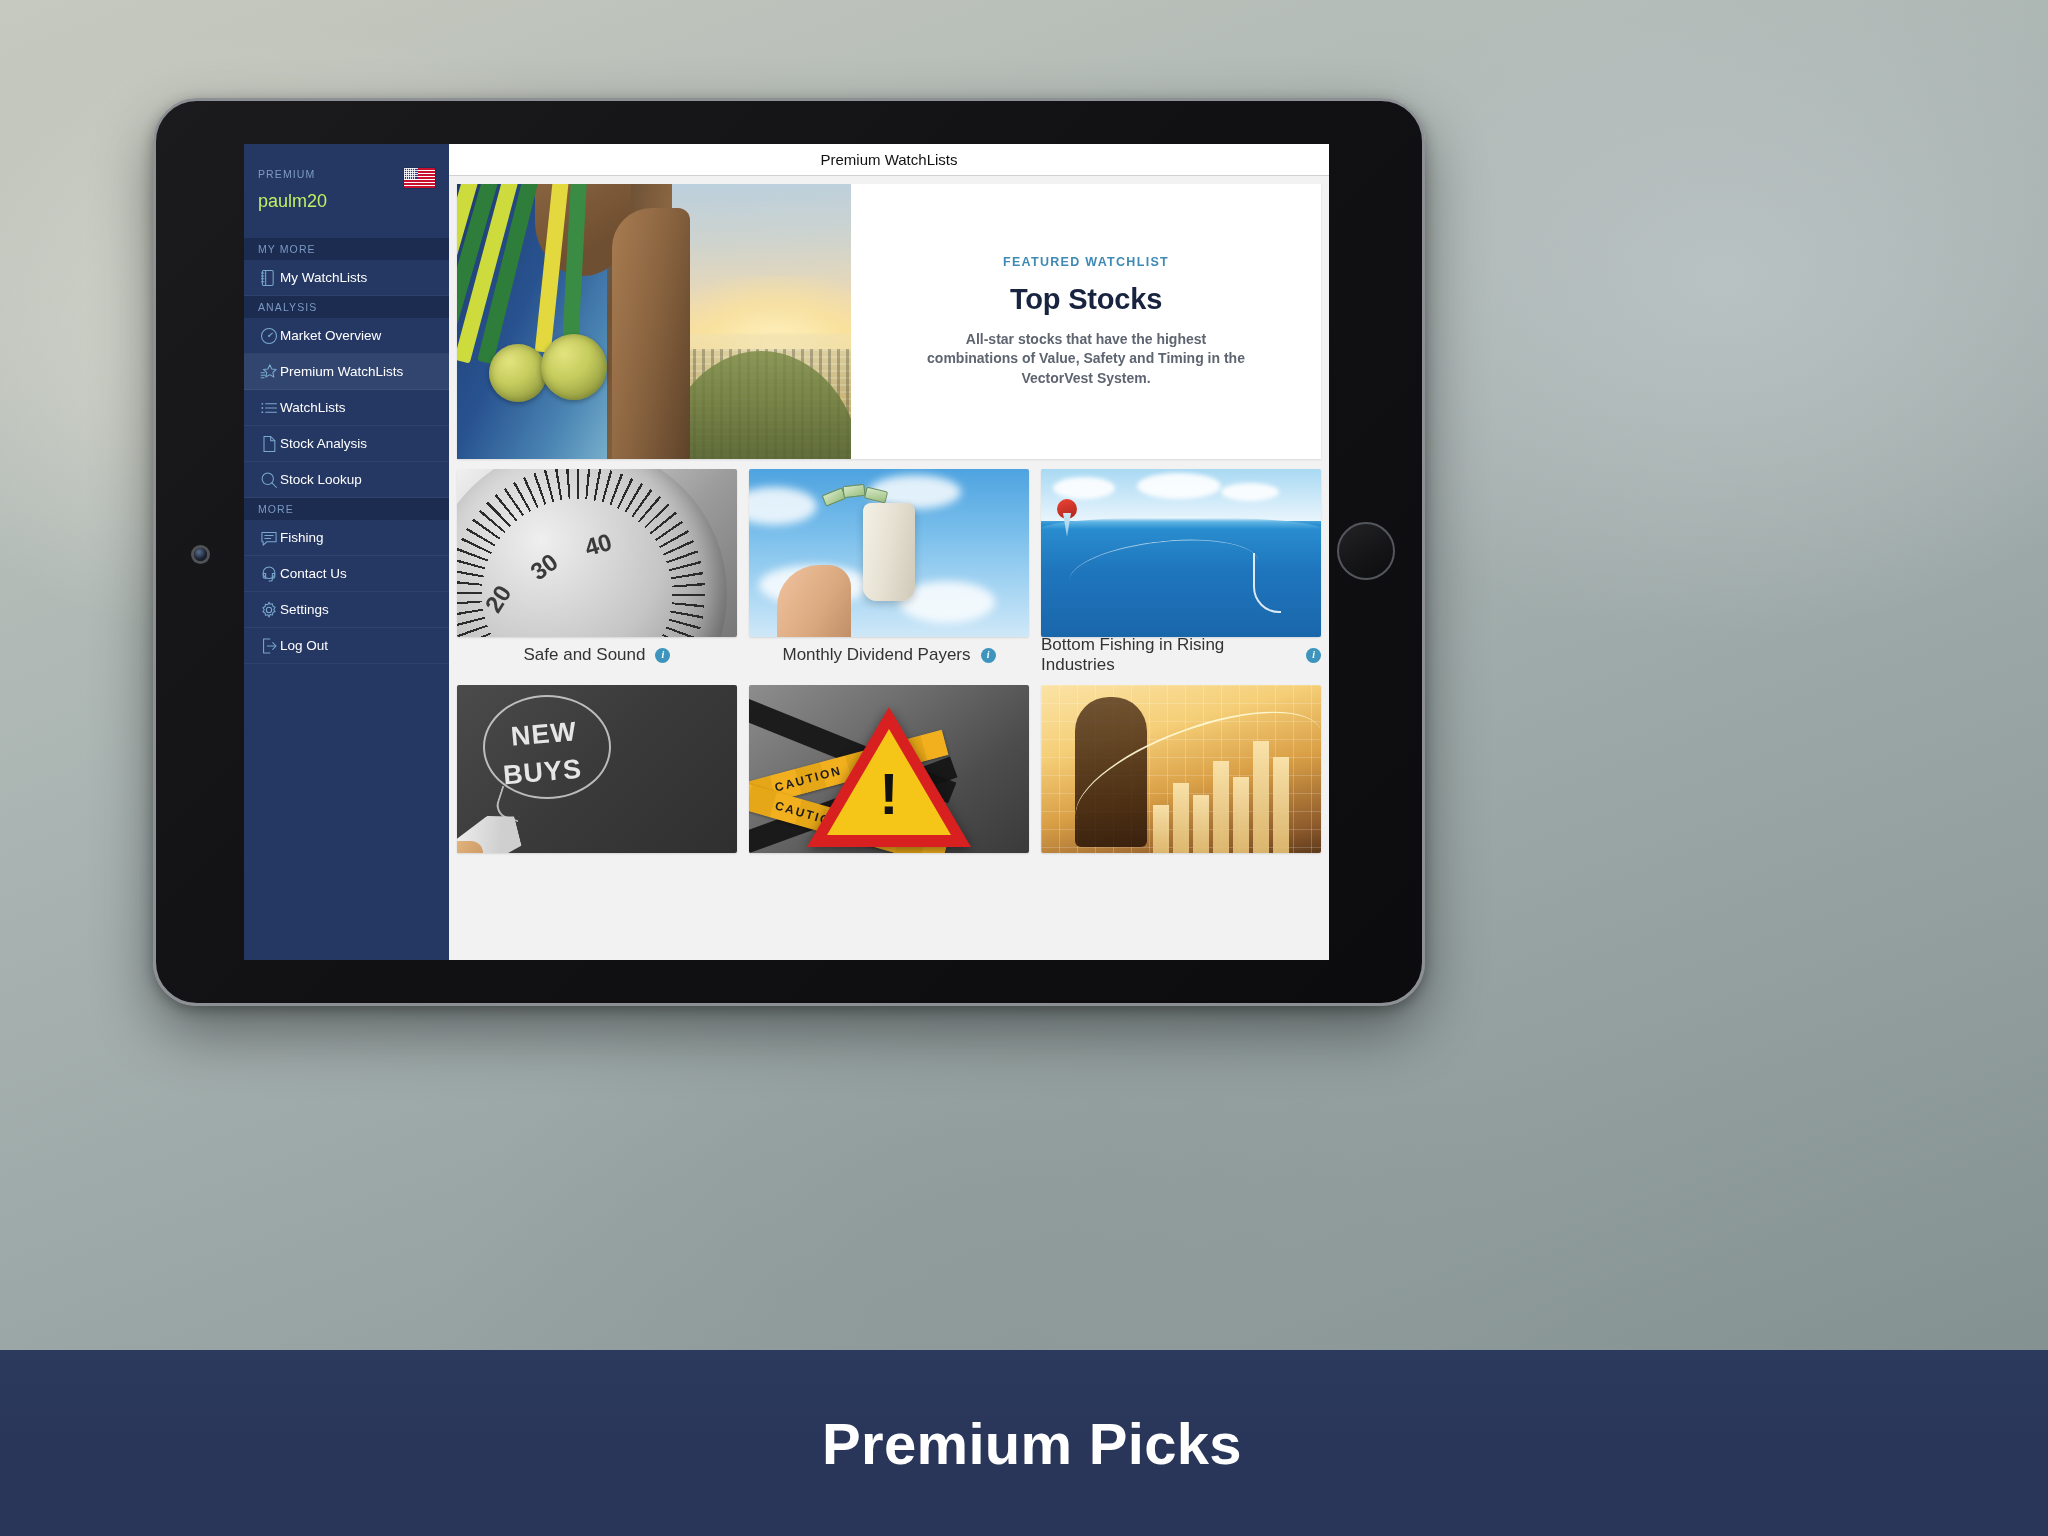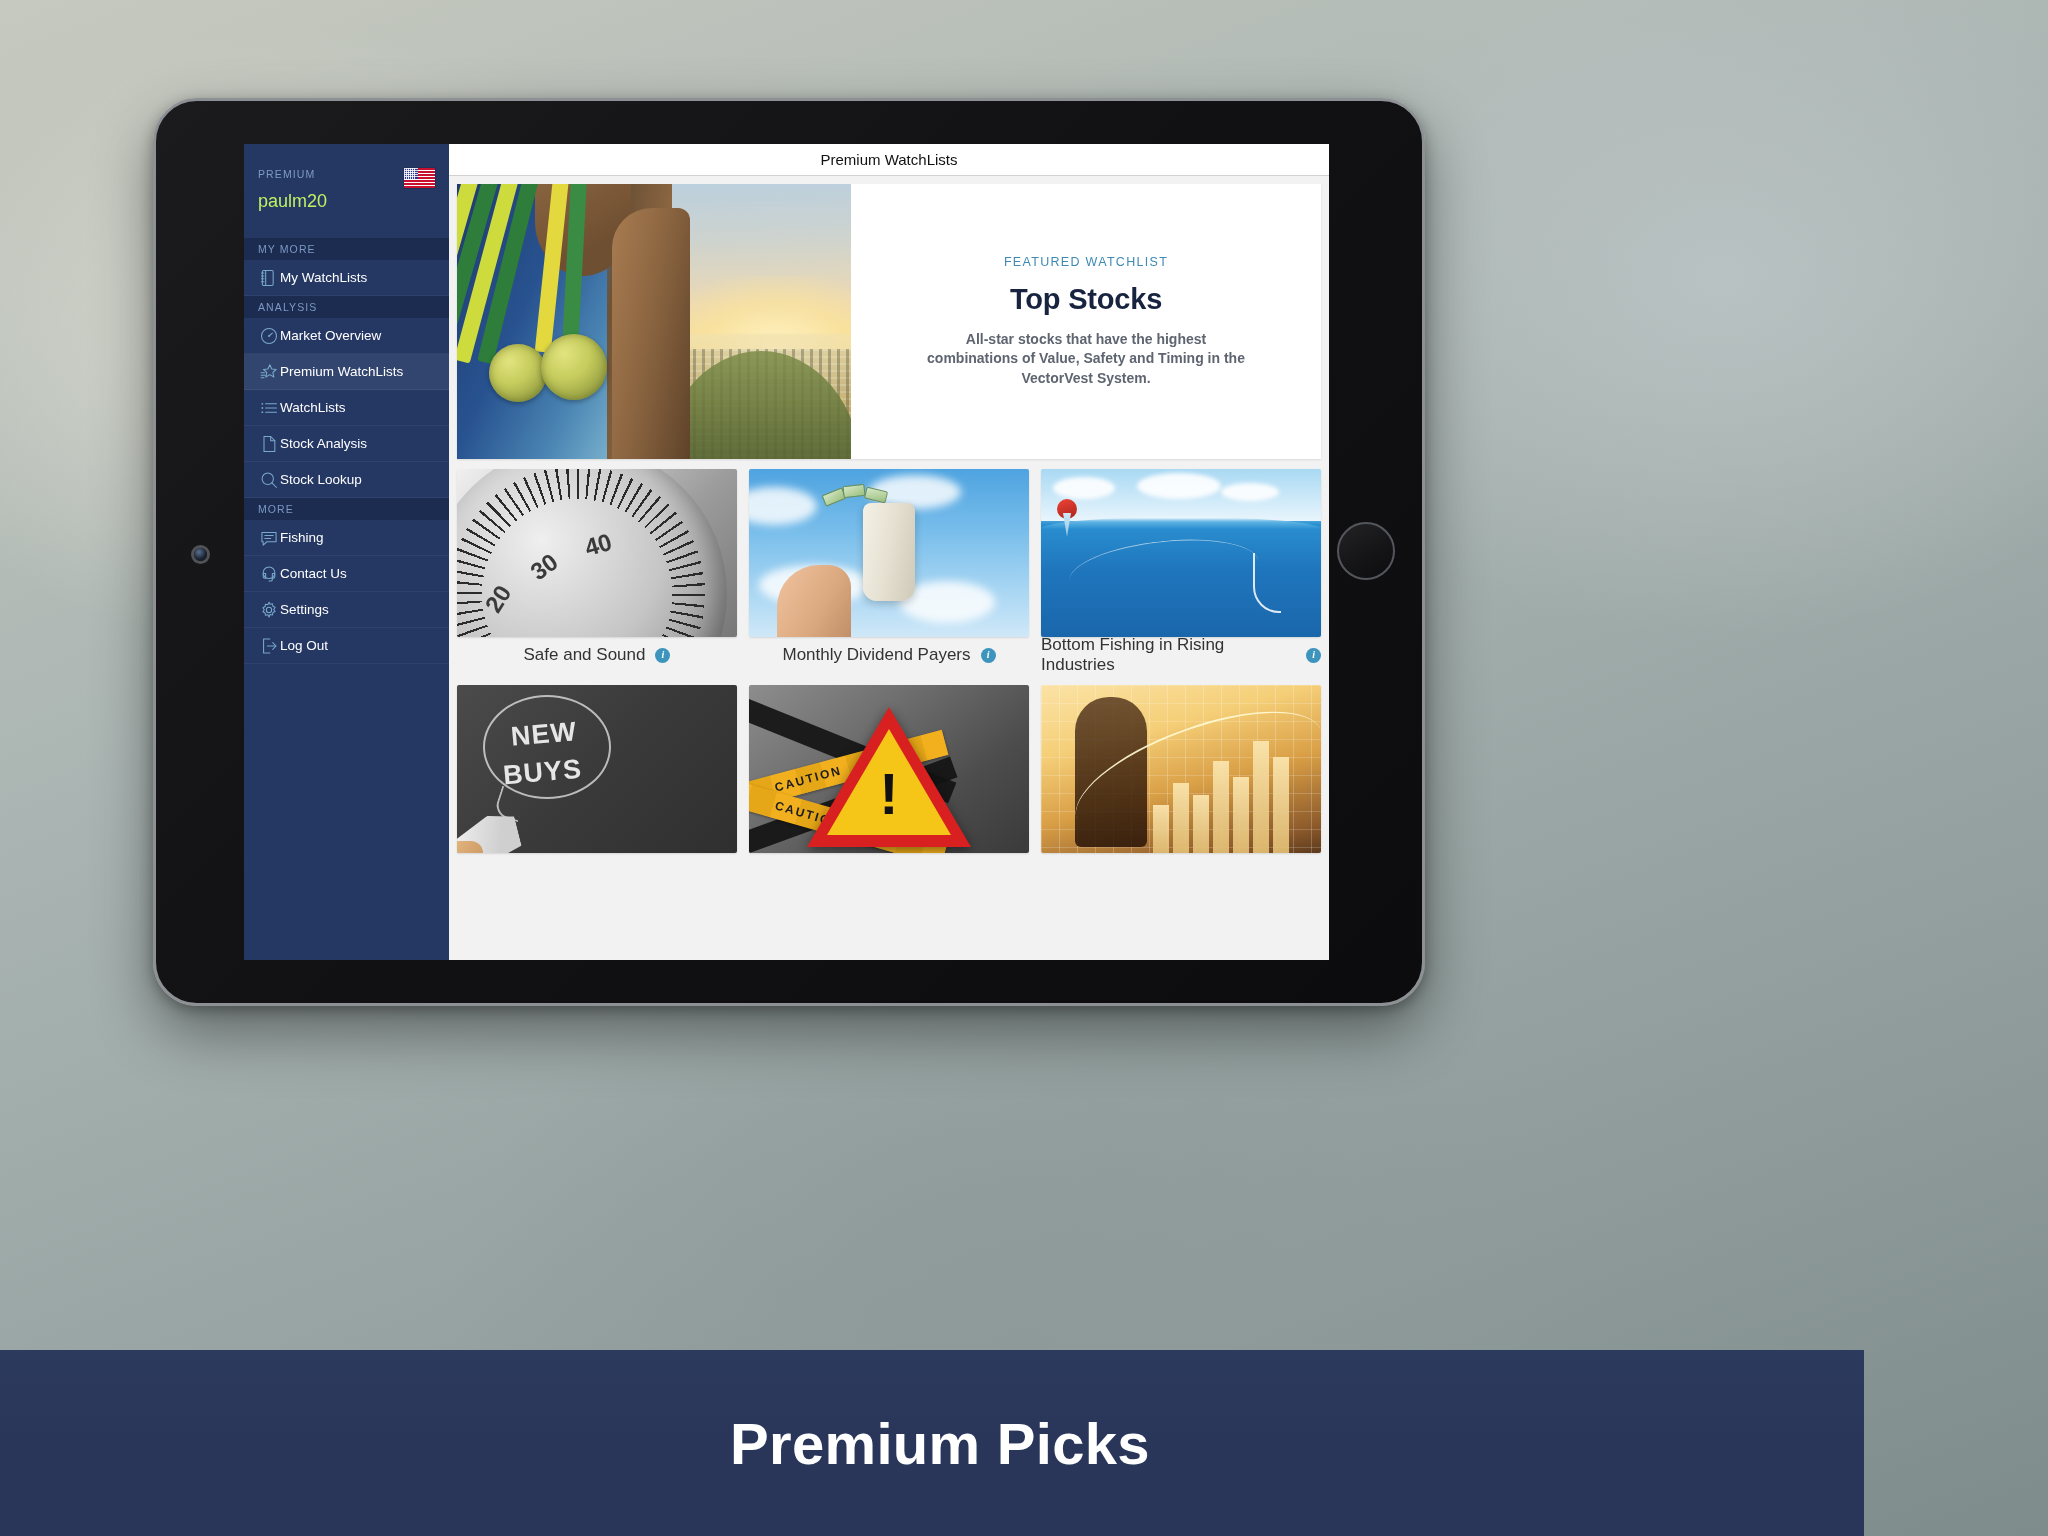--- a/index.html
+++ b/index.html
@@ -13,21 +13,21 @@
       radial-gradient(ellipse 700px 500px at 14% 22%, #d5d7cd 0%, rgba(213,215,205,0) 62%),
       radial-gradient(ellipse 800px 600px at 84% 18%, #b9c2c2 0%, rgba(185,194,194,0) 60%),
       radial-gradient(ellipse 900px 700px at 50% 88%, #8e9a99 0%, rgba(142,154,153,0) 65%),
       linear-gradient(160deg, #c6c9bf 0%, #a9b4b2 38%, #93a09f 70%, #7e8c8b 100%);
     position: relative;
   }
 
   
   #caption-band {
     position: absolute; left: 0; bottom: 0;
-    width: 1864px; height: 186px;
+    width: 2048px; height: 186px;
     background: linear-gradient(180deg,#2c3a5e 0%, #29365a 50%, #2a3659 100%);
     display: flex; align-items: center; justify-content: center; padding-left: 16px;
   }
   #caption-text {
     color: #ffffff;
     font-size: 58px;
     font-weight: 600;
     letter-spacing: 0.3px;
   }
 
@@ -180,21 +180,21 @@
     background: linear-gradient(100deg,#a97c51 0%,#8a6440 48%,#5d4229 100%); }
   .ribbon { position:absolute; width:16px; border-radius:3px; transform-origin: top center; }
   .medal { position:absolute; border-radius:50%;
     background: radial-gradient(circle at 35% 30%, #e2e37e 0%, #c6cc5d 40%, #9aa345 75%, #7d8836 100%);
     box-shadow: inset 0 0 9px rgba(90,95,30,.55), 0 2px 5px rgba(0,0,0,.3); }
 
   #featured-text {
     flex: 1; display: flex; flex-direction: column; align-items: center; justify-content: center;
     padding: 0 44px; text-align: center; gap: 14px;
   }
-  #featured-kicker { color: #3e8ab5; font-size: 12.5px; letter-spacing: 1.3px; font-weight: 400; }
+  #featured-kicker { color: #3e8ab5; font-size: 12.5px; letter-spacing: 1.3px; font-weight: 700; }
   #featured-title { color: #17233f; font-size: 29px; font-weight: 700; letter-spacing: -.2px; }
   #featured-desc { color: #5e6570; font-size: 14px; font-weight: 600; line-height: 1.36; max-width: 330px; margin-top: 0; }
 
   
   #cards-grid {
     padding: 10px 8px 0 8px;
     display: grid; grid-template-columns: repeat(3, 1fr); gap: 12px;
   }
   .card { display: flex; flex-direction: column; }
   .card-thumb { height: 168px; border-radius: 2px; position: relative; overflow: hidden;

